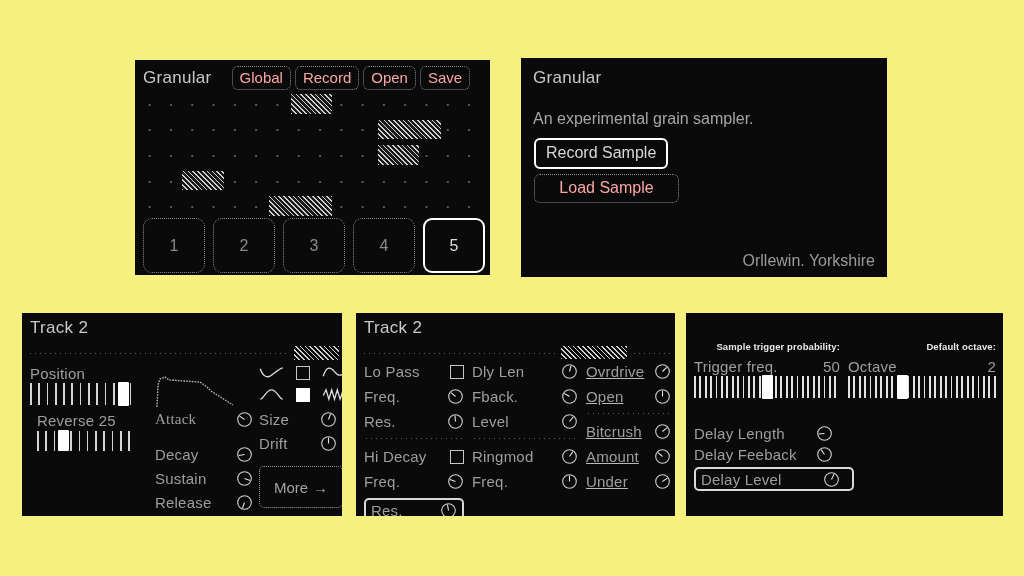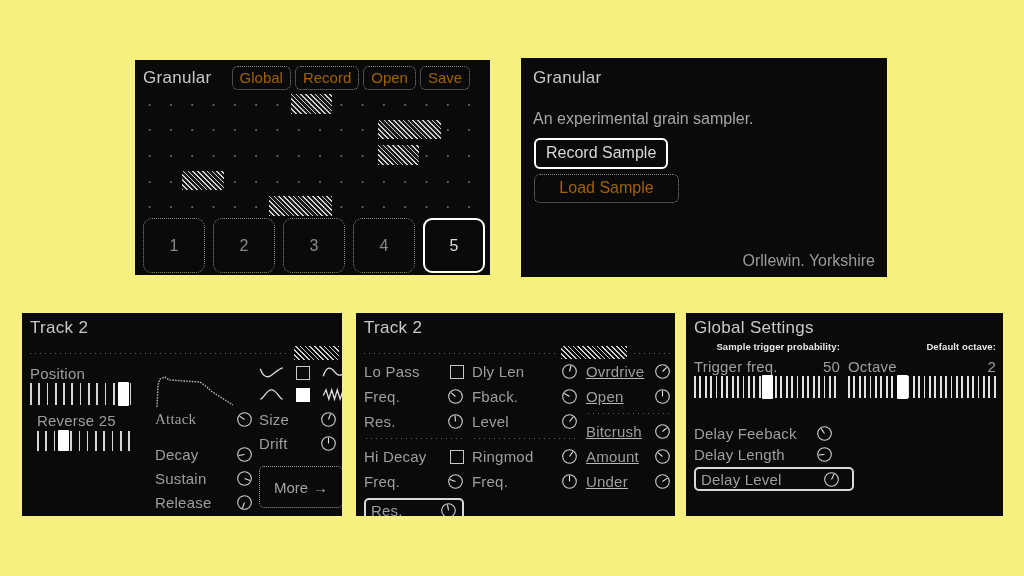--- a/index.html
+++ b/index.html
@@ -20,21 +20,21 @@
 
   
   .ttl { font-size: 17px; color: #c9c9c9; letter-spacing: .3px; }
   .lbl { font-size: 15px; color: #9e9e9e; letter-spacing: .2px; white-space: nowrap; }
   .tiny { font-size: 9.5px; color: #e8e8e8; font-weight: bold; letter-spacing: .1px; }
 
   
   .dbtn {
     border: 1px dotted #8d8d8d;
     border-radius: 6px;
-    color: #a16207;
+    color: #fca5a5;
     font-size: 15px;
     padding: 2px 7px 3px 7px;
     background: transparent;
     line-height: 1.15;
     white-space: nowrap;
   }
   .dbtn.sel { border: 2px solid #ffffff; color: #d8d8d8; }
 
   
   #p1 { left: 135px; top: 60px; width: 355px; height: 215px; }
@@ -415,21 +415,20 @@
           <span class="lbl">Under</span>
           <svg viewBox="0 0 20 20" class="knob">
             <circle cx="10" cy="10" r="8" fill="none" stroke="#cfcfcf" stroke-width="1.3"></circle>
             <line x1="10" y1="10" x2="15.73" y2="5.98" stroke="#e2e2e2" stroke-width="1.3"></line>
           </svg>
         </div>
       </div>
   </div>
 
   <div class="panel bp" id="p5">
-    <div class="ttl">Global Settings</div>
 
     <div class="gcol g1">
       <div class="tiny">Sample trigger probability:</div>
       <div class="slider" style="margin-top:6px;">
         <div class="srow">
           <span class="lbl">Trigger freq.</span>
           <span class="lbl">50</span>
         </div>
         <div class="ticks dense">
           <div class="knobh" id="trig-h" style="left: 67.5px;"></div>
@@ -445,31 +444,31 @@
           <span class="lbl">2</span>
         </div>
         <div class="ticks dense">
           <div class="knobh" id="oct-h" style="left: 49.32px;"></div>
         </div>
       </div>
     </div>
 
     <div class="dlist">
         <div class="drow">
+          <span class="lbl">Delay Length</span>
+          <svg viewBox="0 0 20 20" class="knob">
+            <circle cx="10" cy="10" r="8" fill="none" stroke="#cfcfcf" stroke-width="1.3"></circle>
+            <line x1="10" y1="10" x2="3.03" y2="10.61" stroke="#e2e2e2" stroke-width="1.3"></line>
+          </svg>
+        </div>
+        <div class="drow">
           <span class="lbl">Delay Feeback</span>
           <svg viewBox="0 0 20 20" class="knob">
             <circle cx="10" cy="10" r="8" fill="none" stroke="#cfcfcf" stroke-width="1.3"></circle>
             <line x1="10" y1="10" x2="5.98" y2="4.27" stroke="#e2e2e2" stroke-width="1.3"></line>
-          </svg>
-        </div>
-        <div class="drow">
-          <span class="lbl">Delay Length</span>
-          <svg viewBox="0 0 20 20" class="knob">
-            <circle cx="10" cy="10" r="8" fill="none" stroke="#cfcfcf" stroke-width="1.3"></circle>
-            <line x1="10" y1="10" x2="3.03" y2="10.61" stroke="#e2e2e2" stroke-width="1.3"></line>
           </svg>
         </div>
         <div class="drow boxed">
           <span class="lbl">Delay Level</span>
           <svg viewBox="0 0 20 20" class="knob">
             <circle cx="10" cy="10" r="8" fill="none" stroke="#cfcfcf" stroke-width="1.3"></circle>
             <line x1="10" y1="10" x2="12.96" y2="3.66" stroke="#e2e2e2" stroke-width="1.3"></line>
           </svg>
         </div>
       </div>

